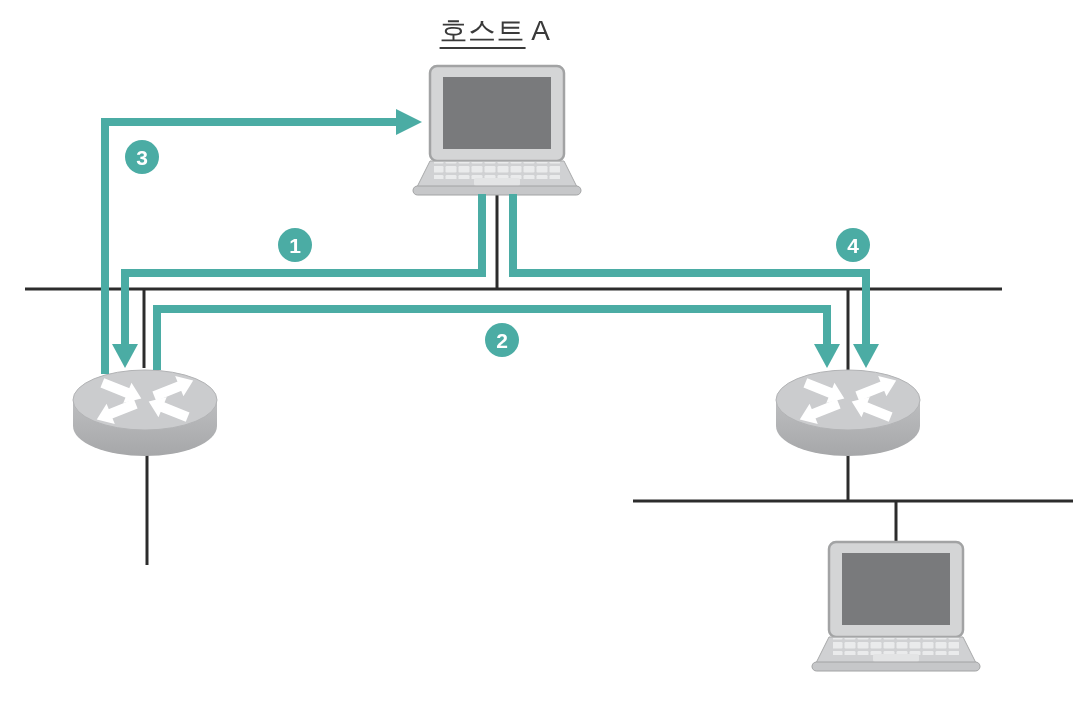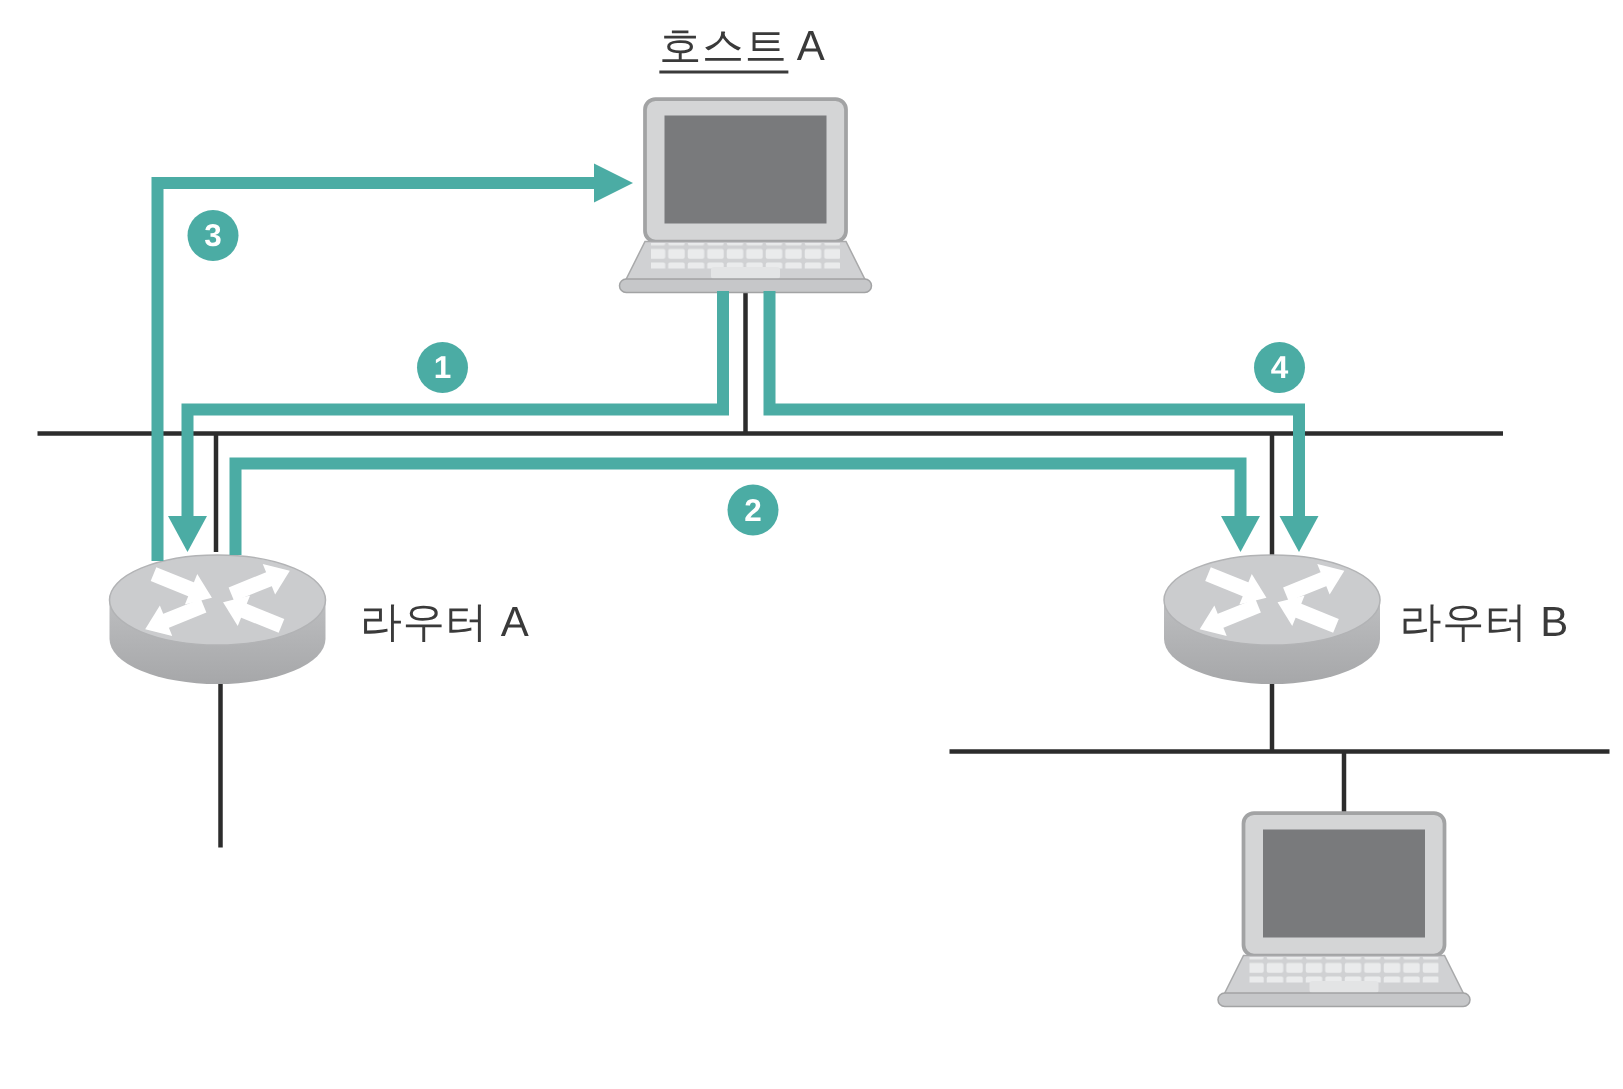--- a/index.html
+++ b/index.html
@@ -103,27 +103,21 @@
 
       <path class="flow" d="M513,194 L513,273 L866,273 L866,346"></path>
       <polygon class="flow-head" points="853,344 879,344 866,368"></polygon>
     </g>
   </svg>
 
   <div class="node-label centered" style="left:495px;top:12px;">
     <span class="ul">호스트</span><span class="sfx">A</span>
   </div>
 
-  <div class="node-label" style="left:240px;top:396px;">
-    <span>라우터 A</span>
-  </div>
 
-  <div class="node-label" style="left:933px;top:396px;">
-    <span>라우터 B</span>
-  </div>
 
 
   <div class="badge" style="left:278px;top:228px;">1</div>
   <div class="badge" style="left:485px;top:323px;">2</div>
   <div class="badge" style="left:125px;top:140px;">3</div>
   <div class="badge" style="left:836px;top:228px;">4</div>
 
 </div>
 
 </body></html>

